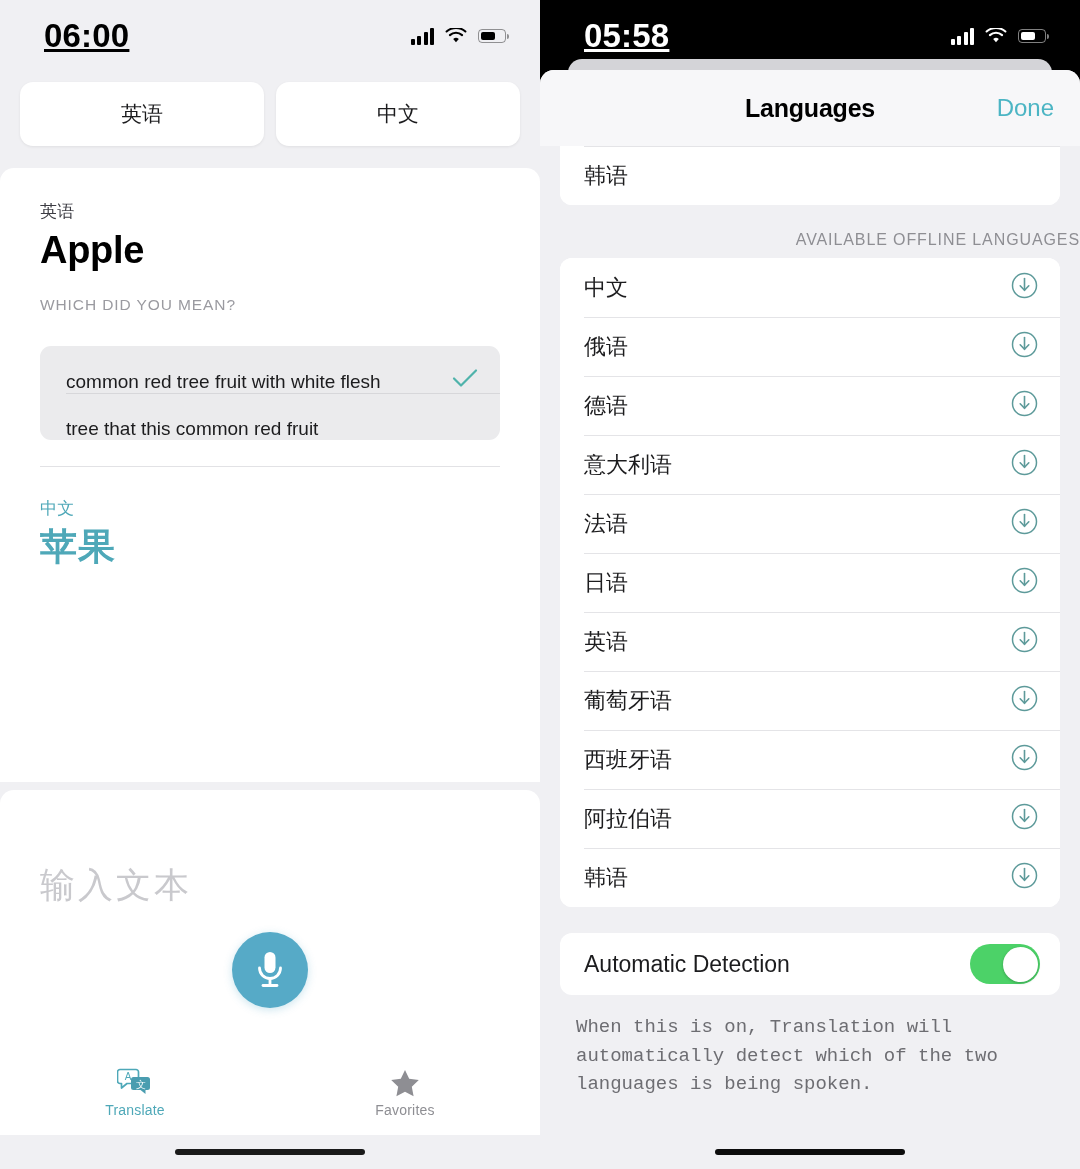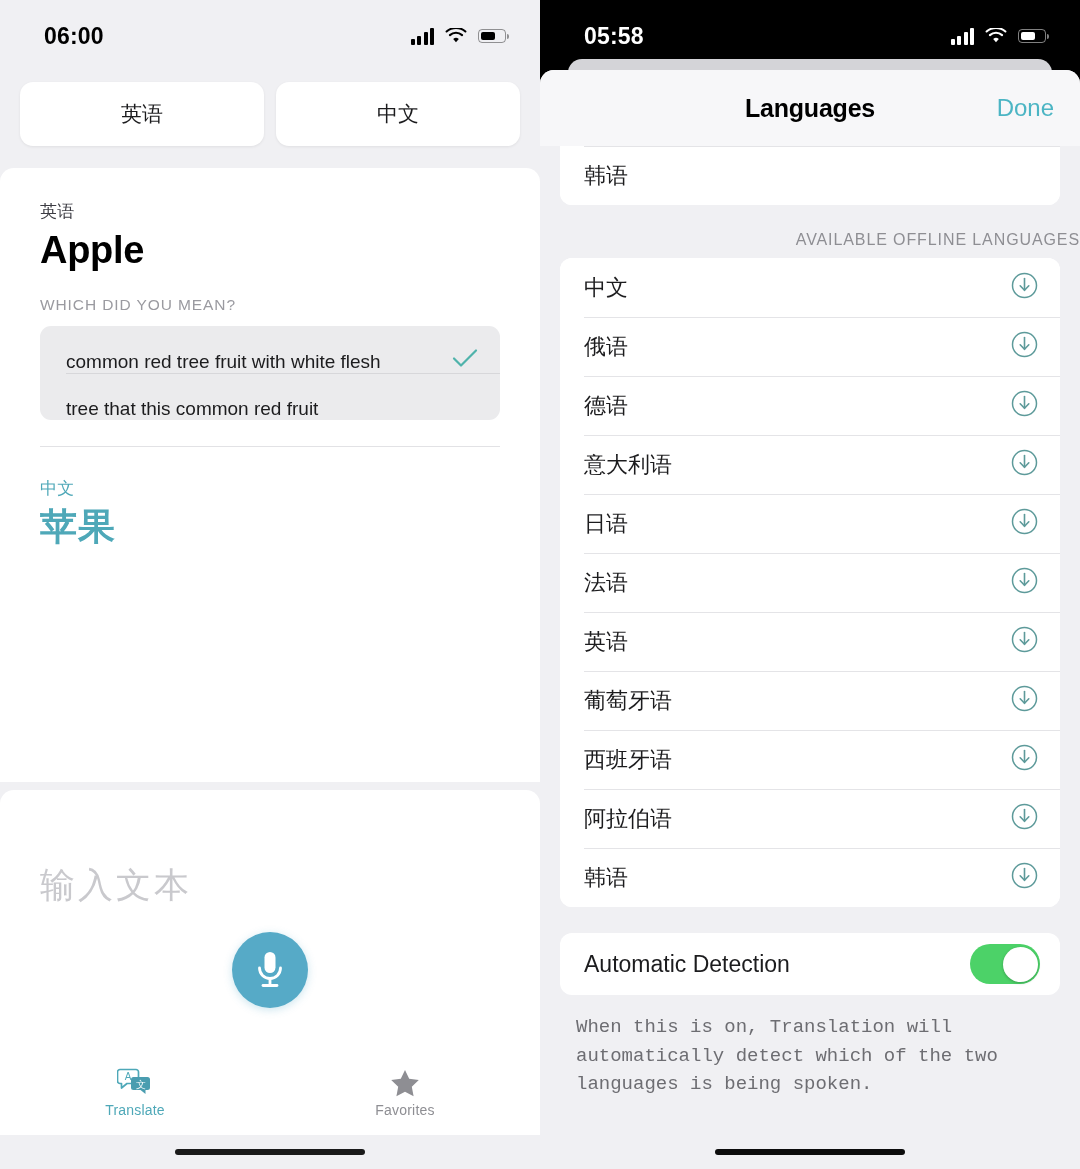--- a/index.html
+++ b/index.html
@@ -17,21 +17,21 @@
     width:540px; height:1169px;
     background:#f0f0f3;
     overflow:hidden;
   }
   .statusbar {
     position:absolute; top:0; left:0; right:0; height:60px;
     display:flex; align-items:center; justify-content:space-between;
     padding:12px 34px 0 44px;
   }
   .status-time {
-    font-size:23px; font-weight:bold; color:#000; letter-spacing:.2px;
+    font-size:33px; font-weight:bold; color:#000; letter-spacing:.2px;text-decoration:underline;
   }
   .status-right { display:flex; align-items:center; gap:11px; }
   .bars { display:flex; align-items:flex-end; gap:2.5px; height:17px; }
   .bars i { display:block; width:4px; background:#000; border-radius:1px; }
   .bars i:nth-child(1){height:6px;} .bars i:nth-child(2){height:9px;}
   .bars i:nth-child(3){height:13px;} .bars i:nth-child(4){height:17px;}
   .wifi svg { display:block; }
   .batt {
     position:relative; width:28px; height:14px;
     border:1.8px solid rgba(0,0,0,.4); border-radius:4px; padding:1.6px;
@@ -60,21 +60,21 @@
     background:#fff; border-radius:14px 14px 0 0;
     padding:32px 40px 0 40px;
   }
   .src-lang { font-size:17px; color:#3c3c43; margin-bottom:6px; letter-spacing:.2px; }
   .src-word {
     font-size:38px; font-weight:bold; color:#000; letter-spacing:-.3px;
     line-height:1.12; margin-bottom:24px;
   }
   .wdym {
     font-size:15.5px; color:#9a9aa0; letter-spacing:.9px;
-    margin-bottom:12px;
+    margin-bottom:32px;
   }
   .options {
     background:#ebebed; border-radius:11px; overflow:hidden;
     margin-bottom:26px;
   }
   .option {
     position:relative; height:47px; display:flex; align-items:flex-end;
     padding:0 22px 0 26px; font-size:19px; color:#1c1c1e;
   }
   .option + .option::before {
@@ -361,29 +361,29 @@
             </div>
             <div class="lang-row">
               <span class="lname">意大利语</span>
               <span class="dl-icon"><svg width="27" height="27" viewBox="0 0 27 27">
                   <circle cx="13.5" cy="13.5" r="12" fill="none" stroke="#5d9a9a" stroke-width="1.5"></circle>
                   <line x1="13.5" y1="6.5" x2="13.5" y2="18" stroke="#5d9a9a" stroke-width="1.6" stroke-linecap="round"></line>
                   <path d="M9.2 13.8 L13.5 18.3 L17.8 13.8" fill="none" stroke="#5d9a9a" stroke-width="1.6" stroke-linecap="round" stroke-linejoin="round"></path>
                 </svg></span>
             </div>
             <div class="lang-row">
+              <span class="lname">法语</span>
+              <span class="dl-icon"><svg width="27" height="27" viewBox="0 0 27 27">
+                  <circle cx="13.5" cy="13.5" r="12" fill="none" stroke="#5d9a9a" stroke-width="1.5"></circle>
+                  <line x1="13.5" y1="6.5" x2="13.5" y2="18" stroke="#5d9a9a" stroke-width="1.6" stroke-linecap="round"></line>
+                  <path d="M9.2 13.8 L13.5 18.3 L17.8 13.8" fill="none" stroke="#5d9a9a" stroke-width="1.6" stroke-linecap="round" stroke-linejoin="round"></path>
+                </svg></span>
+            </div>
+            <div class="lang-row">
               <span class="lname">日语</span>
-              <span class="dl-icon"><svg width="27" height="27" viewBox="0 0 27 27">
-                  <circle cx="13.5" cy="13.5" r="12" fill="none" stroke="#5d9a9a" stroke-width="1.5"></circle>
-                  <line x1="13.5" y1="6.5" x2="13.5" y2="18" stroke="#5d9a9a" stroke-width="1.6" stroke-linecap="round"></line>
-                  <path d="M9.2 13.8 L13.5 18.3 L17.8 13.8" fill="none" stroke="#5d9a9a" stroke-width="1.6" stroke-linecap="round" stroke-linejoin="round"></path>
-                </svg></span>
-            </div>
-            <div class="lang-row">
-              <span class="lname">法语</span>
               <span class="dl-icon"><svg width="27" height="27" viewBox="0 0 27 27">
                   <circle cx="13.5" cy="13.5" r="12" fill="none" stroke="#5d9a9a" stroke-width="1.5"></circle>
                   <line x1="13.5" y1="6.5" x2="13.5" y2="18" stroke="#5d9a9a" stroke-width="1.6" stroke-linecap="round"></line>
                   <path d="M9.2 13.8 L13.5 18.3 L17.8 13.8" fill="none" stroke="#5d9a9a" stroke-width="1.6" stroke-linecap="round" stroke-linejoin="round"></path>
                 </svg></span>
             </div>
             <div class="lang-row">
               <span class="lname">英语</span>
               <span class="dl-icon"><svg width="27" height="27" viewBox="0 0 27 27">
                   <circle cx="13.5" cy="13.5" r="12" fill="none" stroke="#5d9a9a" stroke-width="1.5"></circle>

